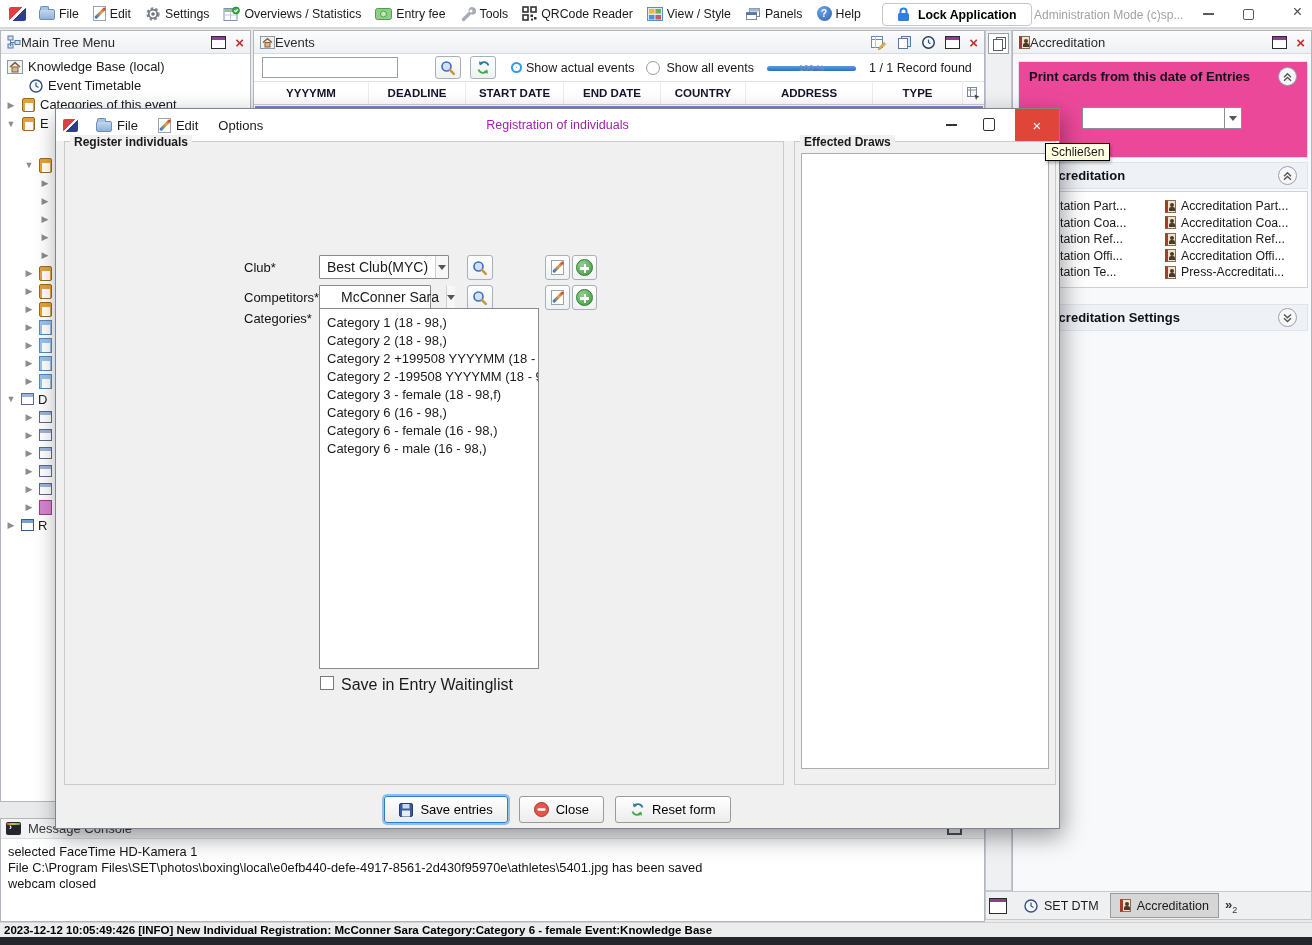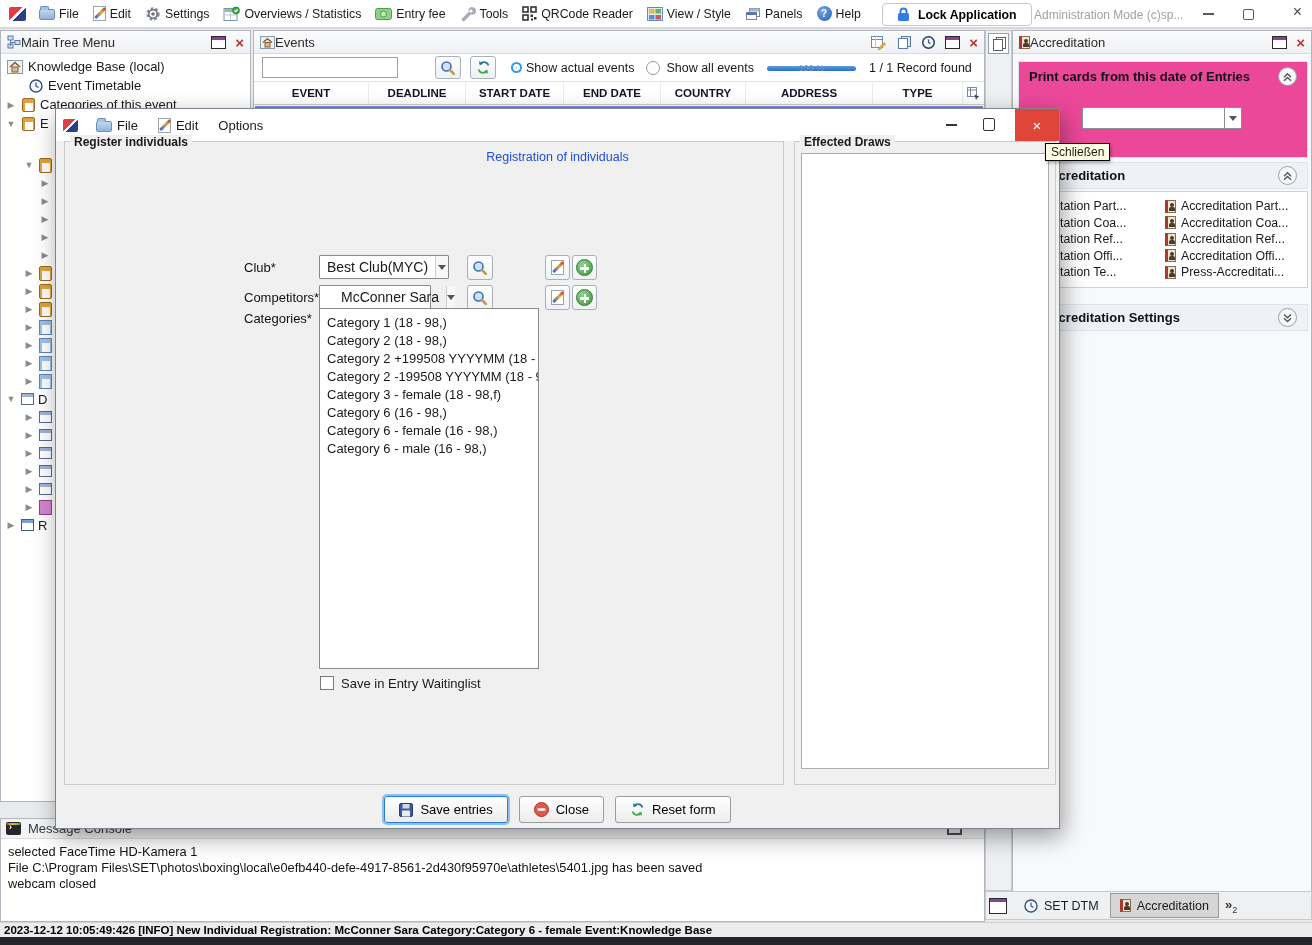--- a/index.html
+++ b/index.html
@@ -94,37 +94,37 @@
   .btab{display:flex;align-items:center;gap:6px;font-size:12.5px;padding:0 9px;height:25px;}
   .btab.active{background:#d6d6d6;border:1px solid #9b9b9b;}
   .ovf{font-size:13px;font-weight:700;color:#333;margin-left:4px;}
   .ovf sub{font-weight:400;font-size:9px;}
 
   
   .dialog{position:absolute;left:55px;top:108px;width:1005px;height:721px;background:#f0f0f0;
     border:1px solid #7e858f;box-shadow:3px 8px 22px rgba(0,0,0,.38);z-index:40;}
   .dtitle{position:relative;height:32px;background:#fff;display:flex;align-items:center;padding-left:7px;}
   .dmenu{display:flex;align-items:center;gap:5px;font-size:13px;padding:0 10px;height:100%;}
-  .dtitletext{position:absolute;left:50%;transform:translateX(-50%);top:9px;font-size:12.5px;color:#1d4ed8;margin-top:32px;}
+  .dtitletext{position:absolute;left:50%;transform:translateX(-50%);top:9px;font-size:12.5px;color:#a21caf;}
   .dmin{position:absolute;right:102px;top:15px;width:11px;height:2px;background:#333;}
   .dmax{position:absolute;right:64px;top:9px;width:12px;height:13px;border:1.5px solid #333;border-radius:2px;}
   .dclose{position:absolute;right:0;top:0;width:44px;height:32px;background:#e0453a;color:#fff;
     display:flex;align-items:center;justify-content:center;font-size:15px;}
   .gbox{position:absolute;border:1px solid #cbcbcb;}
   .glabel{position:absolute;font-size:12px;font-weight:700;background:#f0f0f0;padding:0 4px;z-index:2;}
   .flabel{position:absolute;font-size:13px;color:#111;}
   .combo{position:absolute;display:flex;align-items:stretch;border:1px solid #8a8a8a;background:#fff;height:24px;font-size:14px;border-radius:1px;}
   .cval{flex:1;display:flex;align-items:center;padding:0 7px;white-space:nowrap;}
   .carr{width:22px;border-left:1px solid #cfcfcf;background:#f7f7f7;display:flex;align-items:center;justify-content:center;}
   .tri{width:0;height:0;border-left:4px solid transparent;border-right:4px solid transparent;border-top:5px solid #555;}
   .sqbtn{position:absolute;width:26px;height:25px;border:1px solid #a8b0ba;border-radius:3px;
     background:linear-gradient(#fff,#f0f1f3);display:flex;align-items:center;justify-content:center;}
   .catlist{position:absolute;left:263px;top:199px;width:220px;height:361px;background:#fff;border:1px solid #8a8a8a;padding-top:4px;overflow:hidden;}
   .catitem{height:18px;display:flex;align-items:center;padding:0 7px;font-size:13px;white-space:nowrap;}
-  .cbrow{position:absolute;left:264px;top:567px;display:flex;align-items:flex-start;gap:7px;font-size:13px;}
+  .cbrow{position:absolute;left:264px;top:567px;display:flex;align-items:flex-start;gap:7px;font-size:16px;}
   .cbox{width:14px;height:14px;border:1px solid #7a7a7a;background:#fff;flex:none;}
   .dbtnrow{position:absolute;left:0;width:100%;top:687px;display:flex;justify-content:center;gap:11px;}
   .dbtn{height:27px;border:1px solid #9b9b9b;border-radius:3px;background:linear-gradient(#fff,#ececec);
     display:flex;align-items:center;justify-content:center;gap:7px;font-size:13px;padding:0 14px;}
   .dbtn.focused{border:1px solid #2b7cd3;box-shadow:0 0 0 2px #8fc0ec;}
   .drawlist{position:absolute;left:6px;top:11px;width:248px;height:616px;background:#fff;border:1px solid #adadad;}
   .tooltip{position:absolute;left:1045px;top:143px;background:#ffffe1;border:1px solid #000;
     padding:1px 5px;font-size:12px;z-index:70;box-shadow:1px 2px 3px rgba(0,0,0,.3);}
 
   
@@ -467,21 +467,21 @@
       <span class="rlabel">Show actual events</span>
       <span class="radio-unsel" style="margin-left:12px;"></span>
       <span class="rlabel">Show all events</span>
       <span class="progresswrap">
         <span class="progressbar"></span>
         <span class="progresstext">100 %</span>
       </span>
       <span class="ecount">1 / 1 Record found</span>
     </div>
     <div class="eheader">
-      <span class="ecol" style="width:115px;">EVENT</span>
+      <span class="ecol" style="width:115px;">YYYYMM</span>
       <span class="ecol" style="width:97px;">DEADLINE</span>
       <span class="ecol" style="width:98px;">START DATE</span>
       <span class="ecol" style="width:97px;">END DATE</span>
       <span class="ecol" style="width:85px;">COUNTRY</span>
       <span class="ecol" style="width:127px;">ADDRESS</span>
       <span class="ecol" style="width:90px;">TYPE</span>
       <span class="ecol" style="width:21px;border-right:none;">
         <svg width="13" height="13">
             <rect x="0.5" y="0.5" width="9" height="9" fill="#fff" stroke="#7a8aa0"></rect>
             <line x1="0.5" y1="3" x2="9.5" y2="3" stroke="#7a8aa0"></line>

